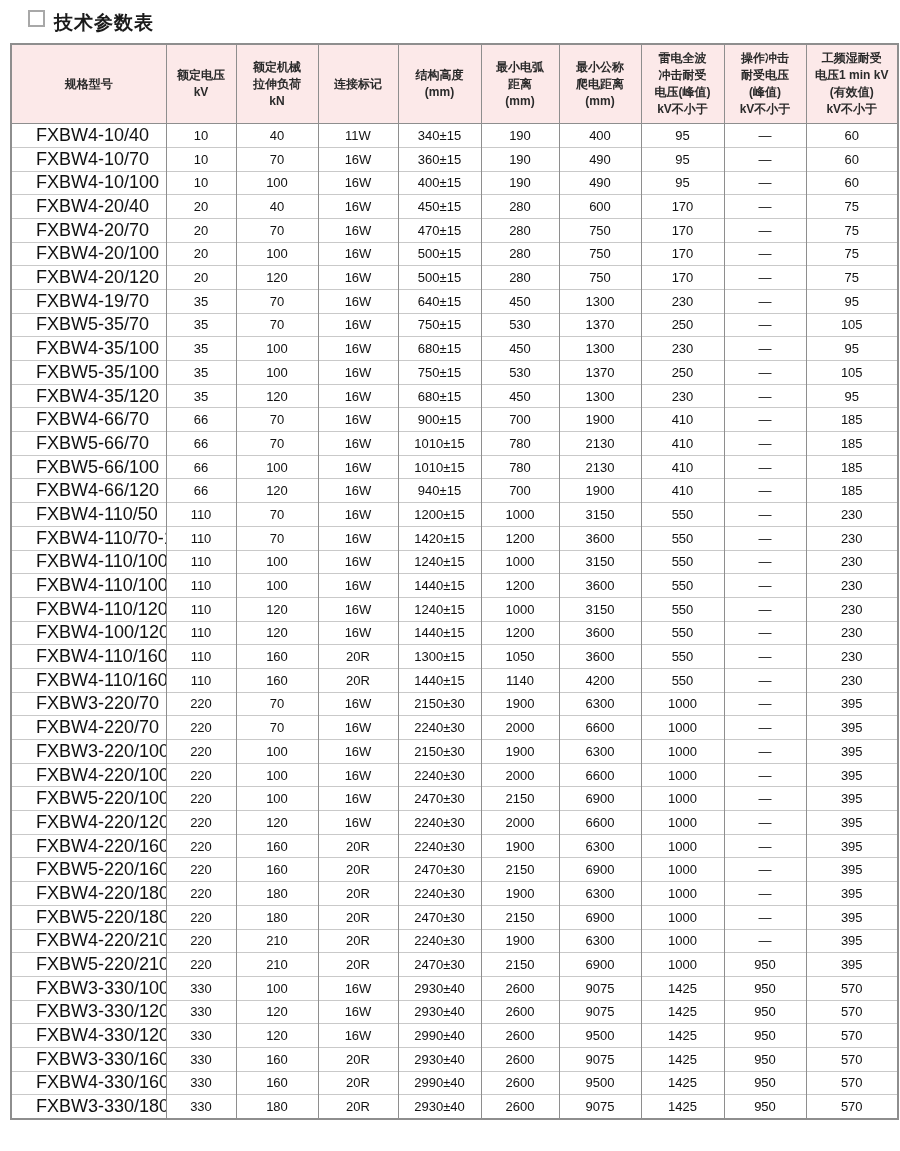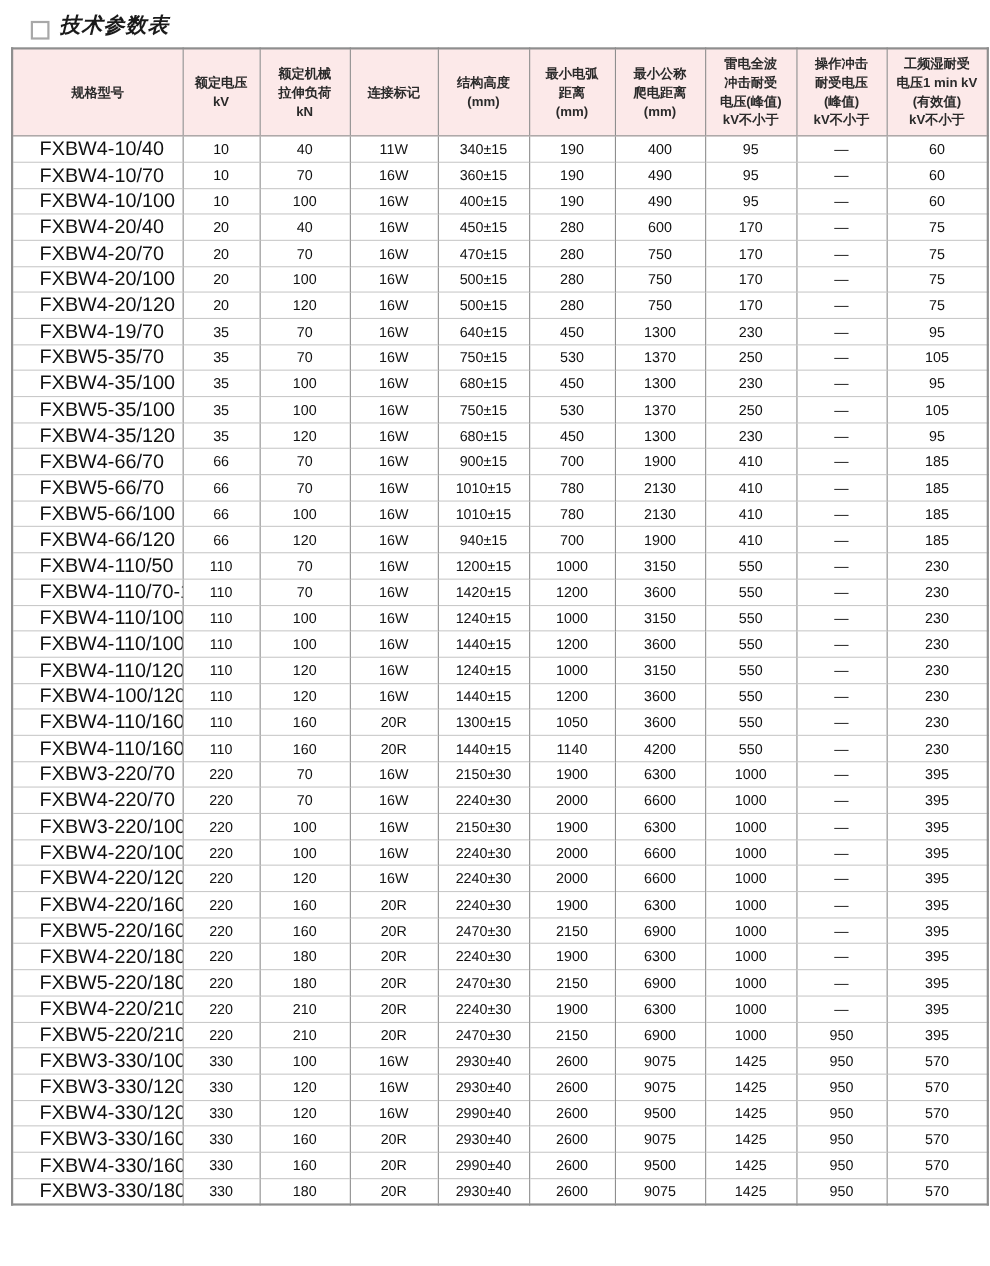--- a/index.html
+++ b/index.html
@@ -6,24 +6,23 @@
     margin: 0;
     padding: 0;
     width: 900px;
     height: 1151px;
     background: #ffffff;
     overflow: hidden;
     font-family: "Liberation Sans", sans-serif;
   }
   .title-bar {
     display: flex;
-    align-items: flex-end;
+    align-items: flex-start;
     padding: 10px 4px 0 28px;
     height: 26px;
-    font-style: italic;
   }
   .square-bullet {
     display: inline-block;
     width: 13px;
     height: 13px;
     border: 2px solid #a8a8a8;
     margin-right: 9px;
     background: #ffffff;
   }
   .page-title {
@@ -457,20 +456,32 @@
         <td>100</td>
         <td>16W</td>
         <td>2240±30</td>
         <td>2000</td>
         <td>6600</td>
         <td>1000</td>
         <td>—</td>
         <td>395</td>
       </tr>
       <tr>
+        <td class="model">FXBW5-220/100</td>
+        <td>220</td>
+        <td>100</td>
+        <td>16W</td>
+        <td>2470±30</td>
+        <td>2150</td>
+        <td>6900</td>
+        <td>1000</td>
+        <td>—</td>
+        <td>395</td>
+      </tr>
+      <tr>
         <td class="model">FXBW4-220/120</td>
         <td>220</td>
         <td>120</td>
         <td>16W</td>
         <td>2240±30</td>
         <td>2000</td>
         <td>6600</td>
         <td>1000</td>
         <td>—</td>
         <td>395</td>

